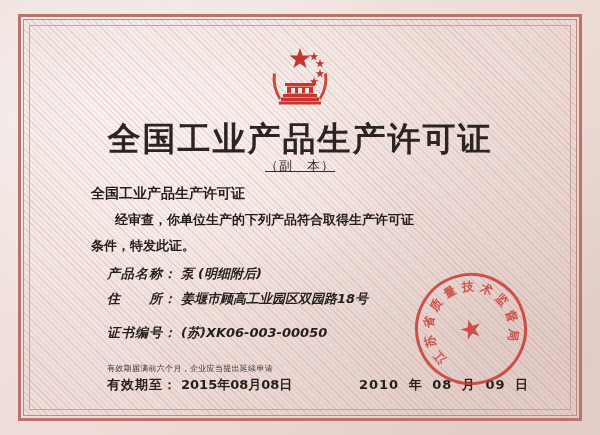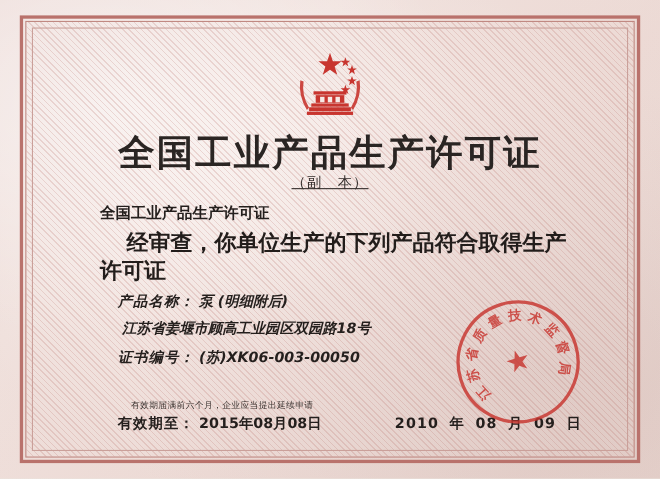--- a/index.html
+++ b/index.html
@@ -115,21 +115,21 @@
     left: 62px;
     font-size: 14px;
     font-weight: bold;
     color: #241f1d;
   }
   .body-text {
     position: absolute;
     top: 182px;
     left: 62px;
     right: 46px;
-    font-size: 20px;
+    font-size: 13px;
     font-weight: bold;
     line-height: 26px;
     color: #221d1b;
   }
   .body-text .line1 { display: block; text-indent: 24px; }
   .body-text .line2 { display: block; }
 
   .field-rows {
     position: absolute;
     top: 240px;
@@ -180,21 +180,20 @@
   }
   .date-row .right span { margin: 0 2px; }
 
   .footnote {
     position: absolute;
     top: 338px;
     left: 78px;
     font-size: 8px;
     color: #3c3431;
     letter-spacing: 0.3px;
-    margin-left: 12px;
   }
 
   
   .seal {
     position: absolute;
     right: 44px;
     top: 248px;
     width: 112px;
     height: 112px;
     transform: rotate(-17deg);
@@ -281,30 +280,34 @@
       </svg>
     </div>
 
     <div class="title">全国工业产品生产许可证</div>
     <div class="subtitle">（副　本）</div>
 
     <div class="company">全国工业产品生产许可证</div>
 
     <div class="body-text">
       <span class="line1">经审查，你单位生产的下列产品符合取得生产许可证</span>
+      <span class="line2">条件，特发此证。</span>
     </div>
 
     <div class="field-rows">
       <div class="frow tight">
         <span class="flabel">产品名称：</span>
         <span class="fvalue">泵</span>
         <span class="fvalue small">(明细附后)</span>
       </div>
       <div class="frow">
-        <span class="fvalue">江苏省姜堰市顾高工业园区双园路18号</span>
+        <span class="flabel">住　　所：</span>
+        <span class="fvalue">姜堰市顾高工业园区双园路18号</span>
+      </div>
+      <div class="frow">
       </div>
       <div class="frow">
         <span class="flabel">证书编号：</span>
         <span class="fvalue">(苏)XK06-003-00050</span>
       </div>
     </div>
 
     <div class="date-row">
       <div class="left">
         <span class="flabel">有效期至：</span>

